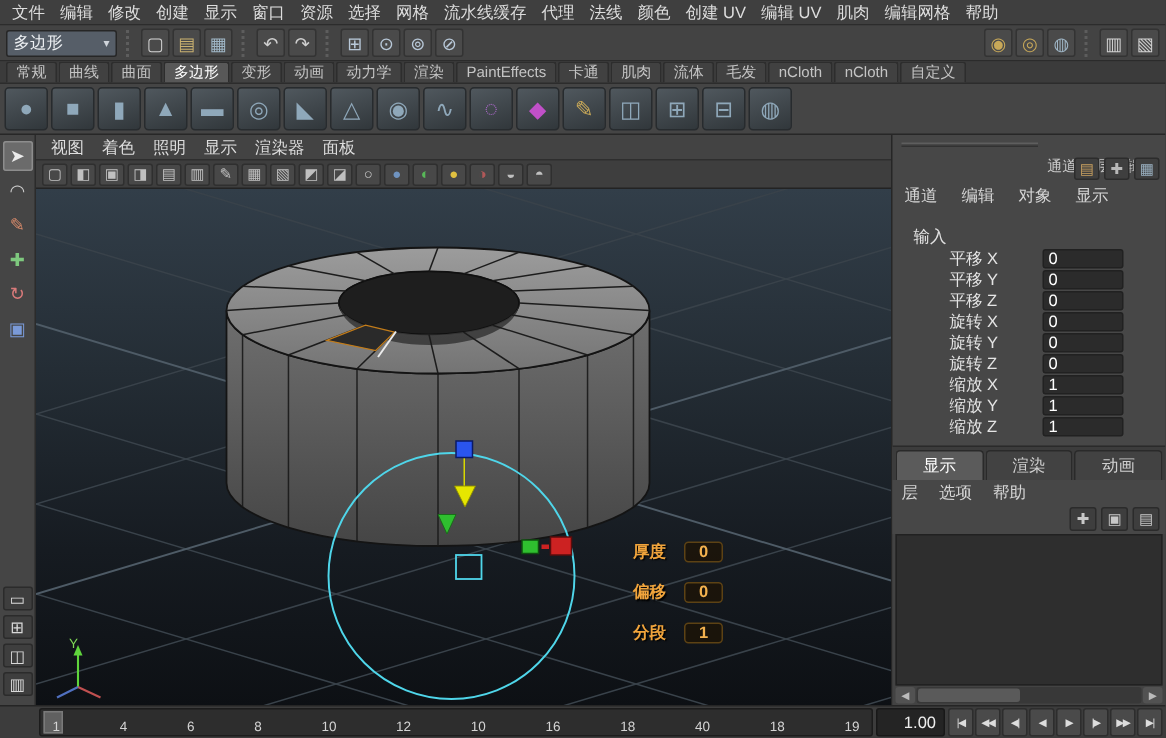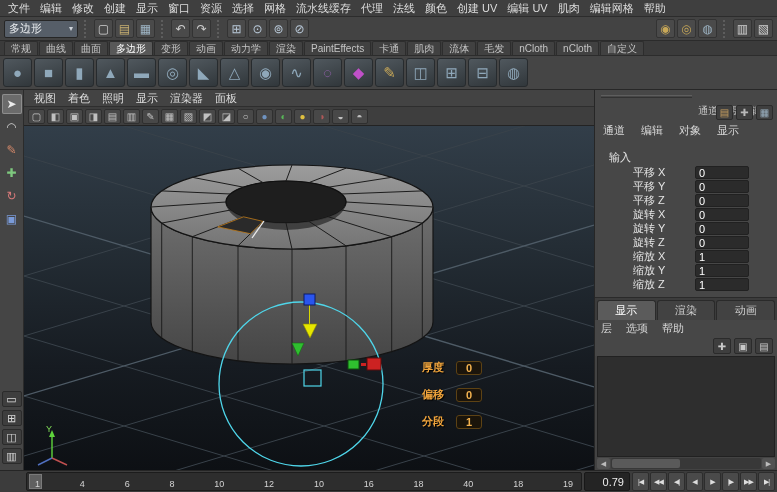--- a/index.html
+++ b/index.html
@@ -471,21 +471,21 @@
           <span>10</span>
           <span>12</span>
           <span>10</span>
           <span>16</span>
           <span>18</span>
           <span>40</span>
           <span>18</span>
           <span>19</span>
         </div>
     </div>
-    <div class="tl-time">0.79</div>
+    <div class="tl-time">1.00</div>
     <div class="tl-transport">
 
     <span class="tl-btn">|◀</span>
         <span class="tl-btn">◀◀</span>
         <span class="tl-btn">◀|</span>
         <span class="tl-btn">◀</span>
         <span class="tl-btn">▶</span>
         <span class="tl-btn">|▶</span>
         <span class="tl-btn">▶▶</span>
         <span class="tl-btn">▶|</span>

